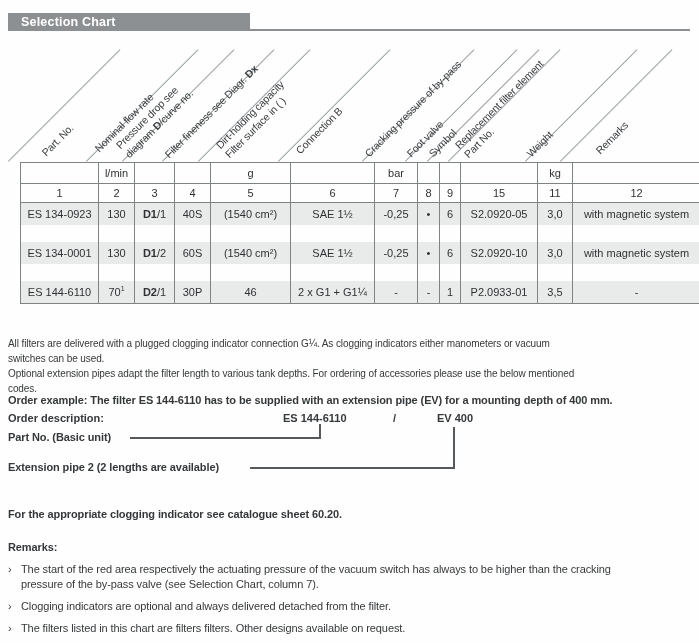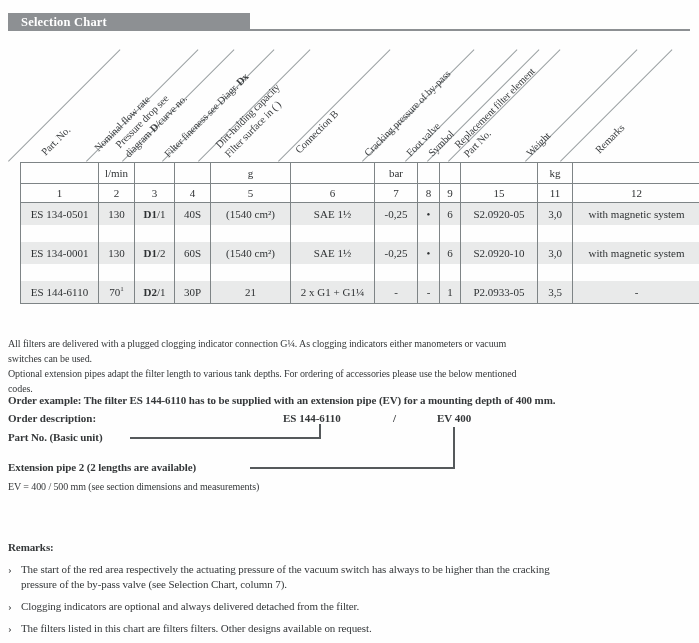--- a/index.html
+++ b/index.html
@@ -1,18 +1,18 @@
 <!DOCTYPE html>
 <html style="--header_bar: #8d9093; --row_shade: #e9eaea; --border: #7e8486; --text: #35383a; --connector: #55595b;"><head>
 <meta charset="utf-8">
 <style>
   html,body{margin:0;padding:0;background:#ffffff;}
   #page{
     position:relative;width:699px;height:643px;background:#fefefe;overflow:hidden;
-    font-family:Liberation Serif, serif;color:var(--text,#35383a);
+    font-family:Liberation Sans, sans-serif;color:var(--text,#35383a);
   }
   
   .titlebar{
     position:absolute;left:8px;top:13px;width:242px;height:18px;
     background:var(--header_bar,#8d9093);color:#ffffff;font-size:12.5px;font-weight:bold;
     line-height:18px;padding-left:13px;box-sizing:border-box;letter-spacing:.2px;
   }
   .titleline{position:absolute;left:250px;top:29px;width:440px;height:2px;background:var(--header_bar,#8d9093);}
   
   #diag{position:absolute;left:0;top:0;width:699px;height:162px;}
@@ -128,21 +128,21 @@
       <td>5</td>
       <td>6</td>
       <td>7</td>
       <td>8</td>
       <td>9</td>
       <td>15</td>
       <td>11</td>
       <td>12</td>
     </tr>
     <tr class="data">
-      <td>ES 134-0501</td>
+      <td>ES 134-0923</td>
       <td><span>130</span><sup></sup></td>
       <td><span class="b">D1</span><span>/1</span></td>
       <td>40S</td>
       <td>(1540 cm²)</td>
       <td>SAE 1½</td>
       <td>-0,25</td>
       <td>•</td>
       <td>6</td>
       <td>S2.0920-05</td>
       <td>3,0</td>
@@ -188,26 +188,26 @@
           <td></td>
           <td></td>
           <td></td>
           <td></td>
     </tr>
     <tr class="data lastrow">
       <td>ES 144-6110</td>
       <td><span>70</span><sup>1</sup></td>
       <td><span class="b">D2</span><span>/1</span></td>
       <td>30P</td>
-      <td>21</td>
+      <td>46</td>
       <td>2 x G1 + G1¼</td>
       <td>-</td>
       <td>-</td>
       <td>1</td>
-      <td>P2.0933-05</td>
+      <td>P2.0933-01</td>
       <td>3,5</td>
       <td>-</td>
     </tr>
   </tbody>
     </table>
 
   <div class="para" style="top:336px">All filters are delivered with a plugged clogging indicator connection G¼. As clogging indicators either manometers or vacuum
 switches can be used.
 Optional extension pipes adapt the filter length to various tank depths. For ordering of accessories please use the below mentioned
 codes.</div>
@@ -220,21 +220,21 @@
     <span style="left:437px;top:412px">EV 400</span>
   </div>
   <div class="boldline" style="top:431px">Part No. (Basic unit)</div>
 
   <div class="connector" style="left:130px;top:437px;width:191px;height:2px"></div>
   <div class="connector" style="left:319px;top:424px;width:2px;height:15px"></div>
   <div class="connector" style="left:453px;top:427px;width:2px;height:42px"></div>
   <div class="connector" style="left:250px;top:467px;width:205px;height:2px"></div>
 
   <div class="boldline" style="top:461px">Extension pipe 2 (2 lengths are available)</div>
-  <div class="para" style="top:479px">EV = 400 / 500 mm (see section dimensions and measurements)</div>
+  <div class="boldline" style="top:508px">For the appropriate clogging indicator see catalogue sheet 60.20.</div>
 
   <div class="boldline" style="top:541px">Remarks:</div>
   <div id="remarks-list">
     <div class="bullet">
       <span class="mark">›</span>
       <span class="btxt">The start of the red area respectively the actuating pressure of the vacuum switch has always to be higher than the cracking
 pressure of the by-pass valve (see Selection Chart, column 7).</span>
     </div>
     <div class="bullet">
       <span class="mark">›</span>

